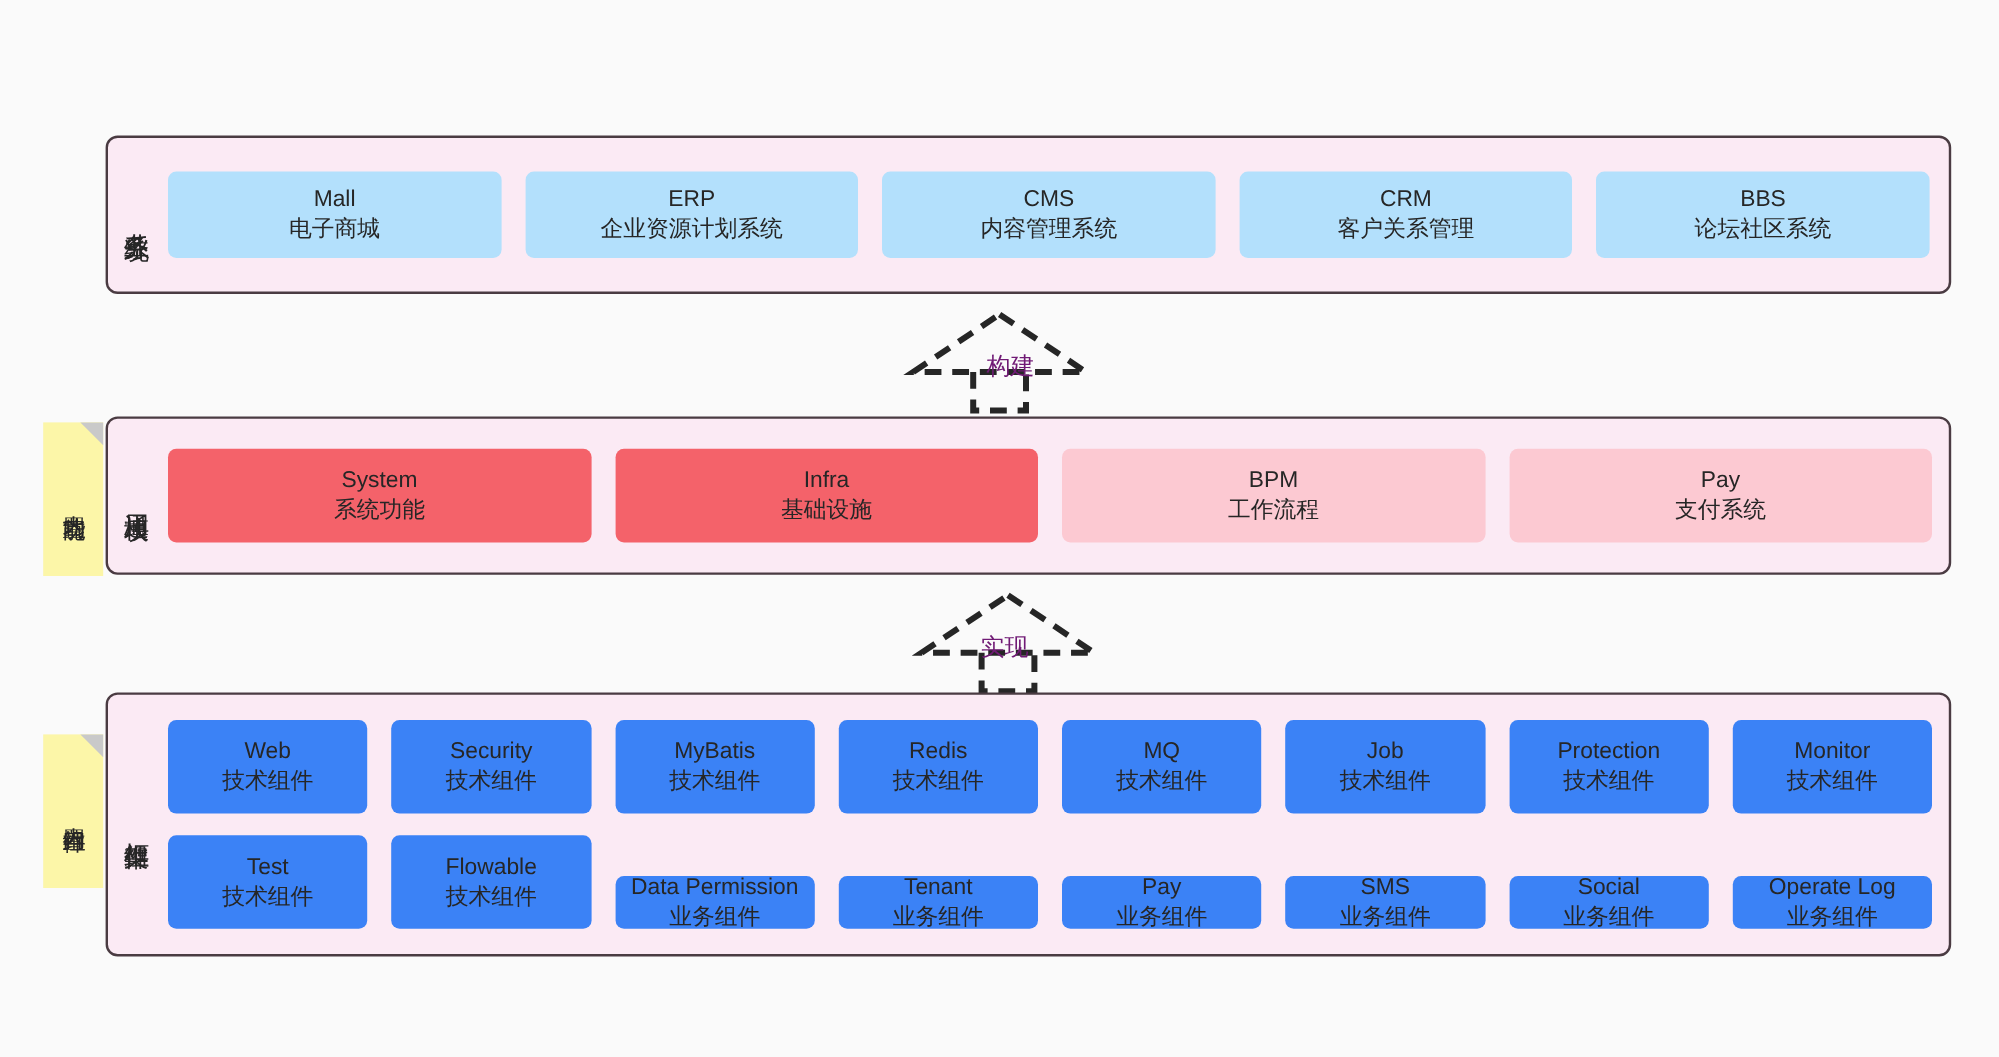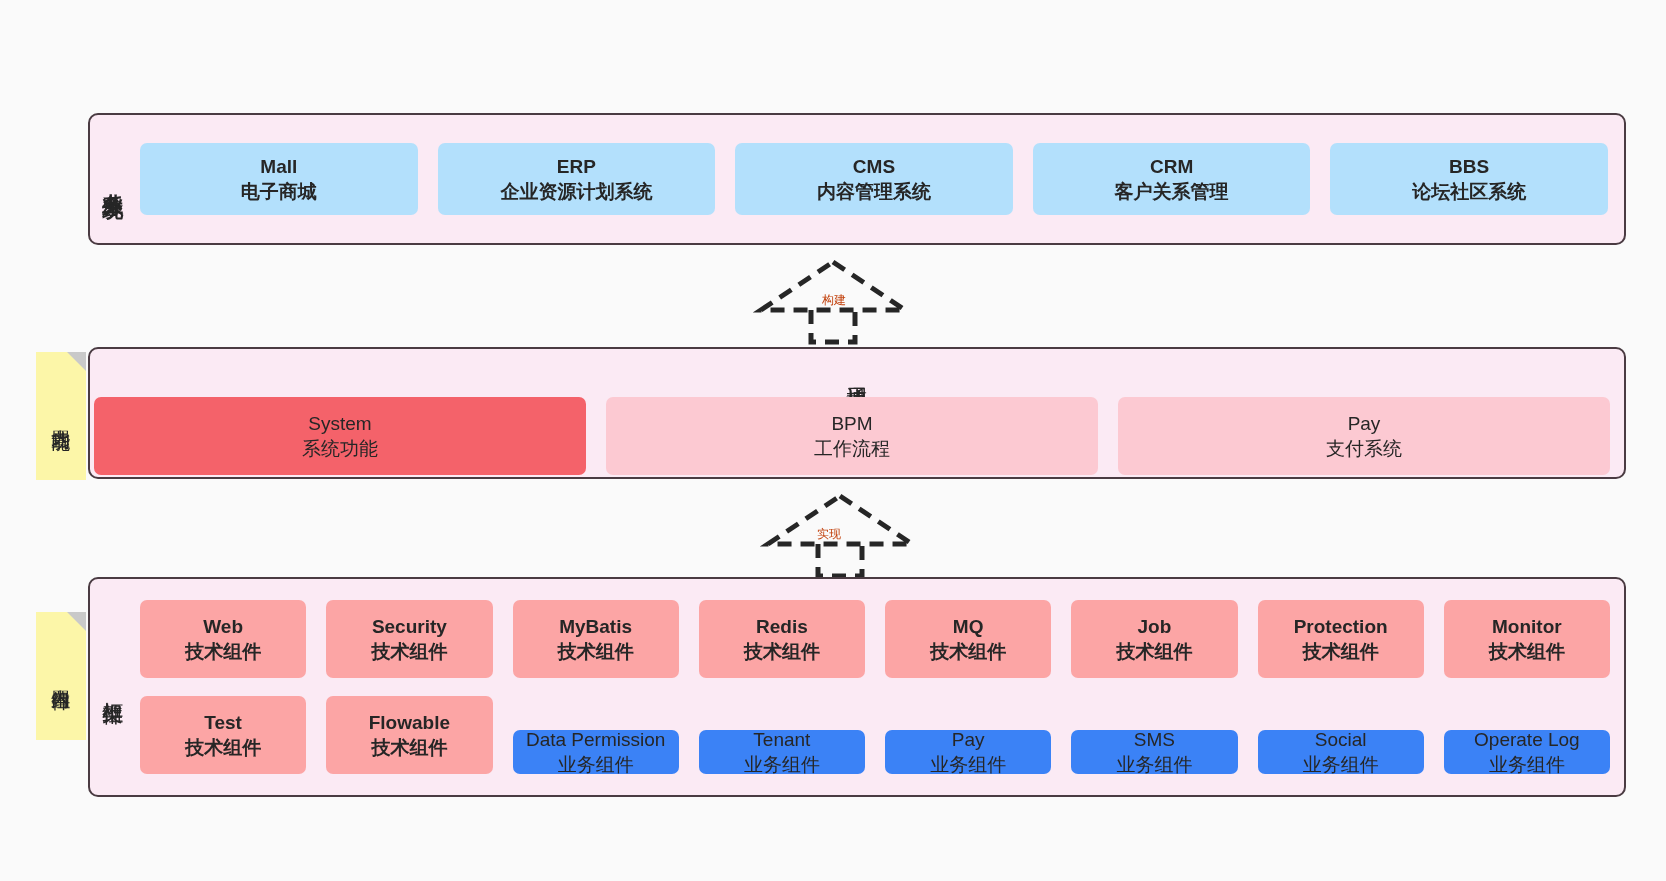--- a/index.html
+++ b/index.html
@@ -66,26 +66,26 @@
     padding:4px 6px;
     white-space:pre-line;
   }
   .cell .t1{display:block;}
   .cell .t2{display:block;}
 
   
   .c-blue       {background:#b3e0fc;}
   .c-red        {background:#f4626a;}
   .c-pinklight  {background:#fcc9d2;}
-  .c-green      {background:#fca5a5;font-weight:bold;}
+  .c-green      {background:#3b82f6;}
   .c-greenlight {background:#3b82f6;margin-top:34px;}
 
   
-  #layer-business{left:88px;  top:113px; width:1538px; height:132px;font-weight:bold;}
-  #layer-common  {left:88px;  top:347px; width:1538px; height:132px;flex-direction:column;}
+  #layer-business{left:88px;  top:113px; width:1538px; height:132px;}
+  #layer-common  {left:88px;  top:347px; width:1538px; height:132px;}
   #layer-frame   {left:88px;  top:577px; width:1538px; height:220px;}
 
   #layer-business .layer-body{padding-right:16px;}
   #layer-frame .layer-body{gap:18px;}
   #layer-business .row{height:72px;}
   #layer-common  .row{height:78px;}
   #layer-frame   .row{height:78px;}
 
   
   .note{
@@ -113,22 +113,22 @@
     border-left:19px solid transparent;
   }
   #note-common{left:36px; top:352px; height:128px;}
   #note-frame {left:36px; top:612px; height:128px;}
 
   
   .arrow{position:absolute;}
   .arrow svg{display:block;overflow:visible;}
   .arrow-label{
     position:absolute;
-    font-size:12px;
-    color:#c2410c;
+    font-size:20px;
+    color:#701a75;
     white-space:nowrap;
     background:transparent;
     left:50%;
     transform:translateX(-50%);
     pointer-events:none;
   }
   #arrow-build{left:758px;top:258px;width:150px;height:86px;}
   #arrow-build .arrow-label{top:34px;left:64px;transform:none;}
   #arrow-impl{left:765px;top:492px;width:150px;height:86px;}
   #arrow-impl .arrow-label{top:34px;left:52px;transform:none;}
@@ -181,20 +181,24 @@
   </div>
 
   <div class="layer" id="layer-common">
     <div class="layer-title">通用模块</div>
     <div class="layer-body">
       <div class="row">
         <div class="cell c-red">
           <span class="t1">System</span>
           <span class="t2">系统功能</span>
         </div>
+        <div class="cell c-red">
+          <span class="t1">Infra</span>
+          <span class="t2">基础设施</span>
+        </div>
         <div class="cell c-pinklight">
           <span class="t1">BPM</span>
           <span class="t2">工作流程</span>
         </div>
         <div class="cell c-pinklight">
           <span class="t1">Pay</span>
           <span class="t2">支付系统</span>
         </div>
       </div>
     </div>

